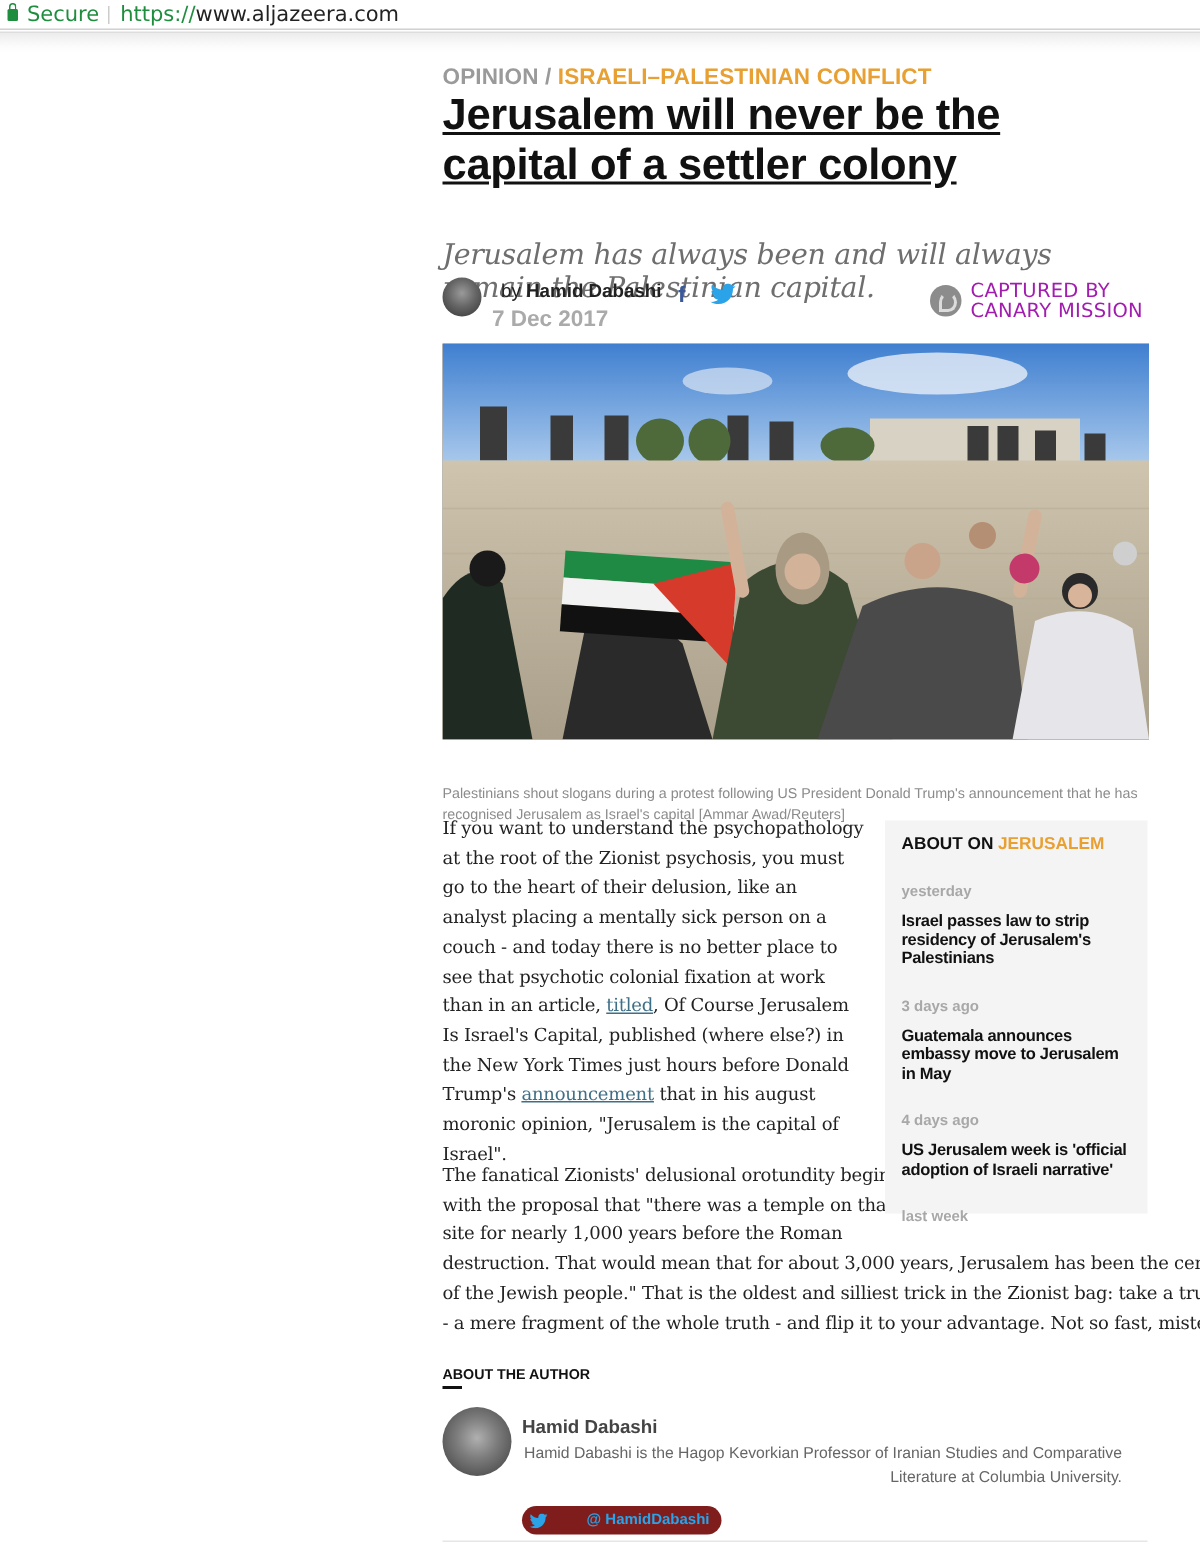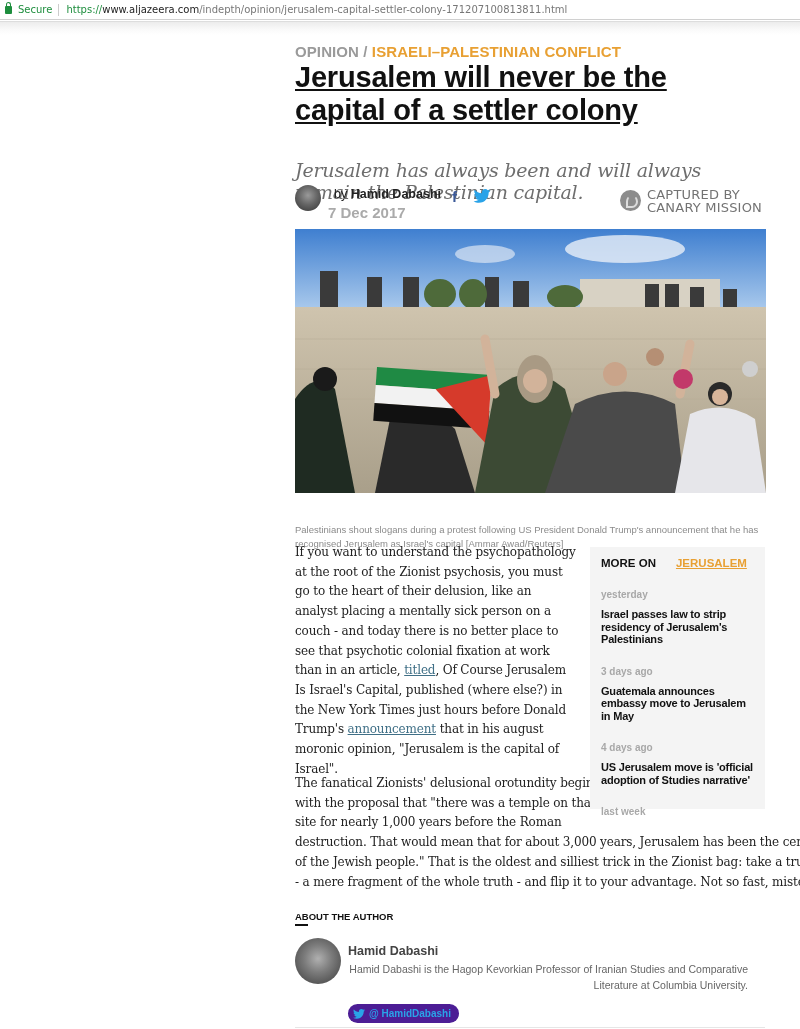--- a/index.html
+++ b/index.html
@@ -3,21 +3,21 @@
   <meta charset="utf-8">
   <style>
     * { box-sizing: border-box; margin: 0; padding: 0; }
     html, body { width: 800px; height: 1029px; overflow: hidden; background: #fff; }
     body { font-family: "Liberation Sans", sans-serif; color: #111; position: relative; }
 
     .addressbar {
       position: absolute; left: 0; top: 0; width: 800px; height: 20px;
       background: #fff; border-bottom: 1px solid #d0d0d0;
       display: flex; align-items: center; padding-left: 5px;
-      font-size: 10px; font-family: "DejaVu Sans", sans-serif;
+      font-size: 14px; font-family: "DejaVu Sans", sans-serif;
     }
     .addressbar .lock { width: 7px; height: 8px; background: #1e8e3e; border-radius: 1px; margin-right: 6px; position: relative; }
     .addressbar .lock::before { content: ""; position: absolute; left: 1px; top: -4px; width: 3px; height: 4px; border: 1px solid #1e8e3e; border-bottom: none; border-radius: 3px 3px 0 0; }
     .addressbar .secure { color: #1e8e3e; margin-right: 6px; }
     .addressbar .sep { width: 1px; height: 12px; background: #ccc; margin-right: 7px; }
     .addressbar .url-host { color: #222; }
     .addressbar .url-scheme { color: #1e8e3e; }
     .addressbar .url-path { color: #777; }
     .page-top-shade { position: absolute; top: 21px; left: 0; width: 800px; height: 14px; background: linear-gradient(#ececec, #fafafa 60%, #fff); border-top: 1px solid #ddd; }
 
@@ -34,61 +34,60 @@
     .byline .avatar { position: absolute; left: 0; top: 0; width: 26px; height: 26px; border-radius: 50%;
       background: radial-gradient(circle at 50% 40%, #9a9a9a 0, #666 45%, #333 100%); }
     .byline .by { position: absolute; left: 39px; top: 2px; font-size: 12.5px; color: #222; }
     .byline .by b { font-weight: bold; }
     .byline .date { position: absolute; left: 33px; top: 19px; font-size: 15px; color: #aaa; font-weight: bold; }
     .byline .fb { position: absolute; left: 157px; top: 3px; color: #3b5998; font-weight: bold; font-size: 15px; font-family: "Liberation Sans", sans-serif; }
     .byline .tw { position: absolute; left: 178px; top: 4px; width: 18px; height: 14px; }
     .canary { position: absolute; left: 620px; top: 188px; width: 150px; height: 30px; }
     .canary .cicon { position: absolute; left: 0; top: 2px; width: 21px; height: 21px; border-radius: 50%; background: #8c8c8c; }
     .canary .cicon::after { content: ""; position: absolute; left: 6px; top: 5px; width: 8px; height: 9px; border: 2px solid #dcdcdc; border-radius: 50% 50% 50% 0; border-top-color: transparent; }
-    .canary .ctext { position: absolute; left: 27px; top: 0; font-size: 13px; line-height: 13px; color: #737373; font-family: "DejaVu Sans", sans-serif; letter-spacing: 0.2px; }
+    .canary .ctext { position: absolute; left: 27px; top: 0; font-size: 13px; line-height: 13px; color: #a21caf; font-family: "DejaVu Sans", sans-serif; letter-spacing: 0.2px; }
 
     .hero { top: 229px; width: 471px; height: 264px; overflow: hidden; background: #7a7466; }
     .hero svg { display: block; }
 
     .caption { top: 499px; font-size: 9.5px; line-height: 14px; color: #8b8b8b; width: 470px; margin-top: 24px; }
 
     .body-text { font-family: "DejaVu Serif", serif; font-size: 12px; line-height: 19.7px; color: #222; letter-spacing: -0.15px; }
     .p1 { top: 543px; width: 282px; }
     .p2 { top: 774px; width: 478px; }
     .body-text a { color: #3f6f86; text-decoration: underline; }
     .p2-line { display: block; white-space: nowrap; }
 
     .sidebar { position: absolute; left: 590px; top: 547px; width: 175px; height: 262px; background: #f4f4f4; padding: 10px 10px 0 11px; }
     .sidebar .sb-title { font-size: 11.5px; font-weight: bold; color: #111; margin-bottom: 11px; }
-    .sidebar .sb-title .sb-topic { color: #e8a033; margin-left: 20px; text-decoration: underline; }
+    .sidebar .sb-title .sb-topic { color: #e8a033; margin-left: 3px; }
     .sb-item { margin-bottom: 8px; }
     .sb-item .sb-head { font-size: 11px; font-weight: bold; line-height: 12.5px; color: #111; letter-spacing: -0.2px; }
     .sb-item .sb-time { font-size: 10px; color: #a8a8a8; font-weight: bold; margin-top: 20px; }
 
     .about-label { top: 911px; font-size: 9.5px; font-weight: bold; color: #111; }
     .about-rule { position: absolute; left: 295px; top: 924px; width: 13px; height: 2px; background: #111; }
     .author-avatar { position: absolute; left: 295px; top: 938px; width: 46px; height: 46px; border-radius: 50%;
       background: radial-gradient(circle at 50% 45%, #b0b0b0 0, #7c7c7c 40%, #3a3a3a 100%); }
     .author-name { position: absolute; left: 348px; top: 944px; font-size: 12.5px; font-weight: bold; color: #444; }
     .author-bio { position: absolute; left: 348px; top: 962px; width: 400px; font-size: 10.5px; line-height: 15.5px; color: #666; text-align: right; }
-    .author-tw { position: absolute; left: 348px; top: 1004px; height: 19px; padding: 0 8px 0 5px; border-radius: 10px; background: #4c1d95; display: flex; align-items: center; }
+    .author-tw { position: absolute; left: 348px; top: 1004px; height: 19px; padding: 0 8px 0 5px; border-radius: 10px; background: #7f1d1d; display: flex; align-items: center; gap: 22px; }
     .author-tw .tw-ic { width: 12px; height: 10px; margin-right: 4px; }
     .author-tw span { font-size: 10px; font-weight: bold; color: #2aa3e8; }
     .bottom-rule { position: absolute; left: 295px; top: 1027px; width: 470px; height: 1px; background: #e6e6e6; }
   </style>
 </head>
 <body>
 
 <div class="addressbar">
   <span class="lock"></span>
   <span class="secure">Secure</span>
   <span class="sep"></span>
   <span class="url-scheme">https://</span>
     <span class="url-host">www.aljazeera.com</span>
-    <span class="url-path">/indepth/opinion/jerusalem-capital-settler-colony-171207100813811.html</span>
 </div>
 <div class="page-top-shade"></div>
 
 <div class="col kicker">
   <span class="k1">OPINION</span><span class="k1"> / </span><span class="k2">ISRAELI–PALESTINIAN CONFLICT</span>
 </div>
 
 <h1 class="col headline">Jerusalem will never be the capital of a settler colony</h1>
 <p class="col standfirst">Jerusalem has always been and will always remain the Palestinian capital.</p>
 
@@ -186,35 +185,35 @@
   <span class="p2-line">The fanatical Zionists' delusional orotundity begins</span>
   <span class="p2-line">with the proposal that "there was a temple on that</span>
   <span class="p2-line">site for nearly 1,000 years before the Roman</span>
   <span class="p2-line">destruction. That would mean that for about 3,000 years, Jerusalem has been the center</span>
   <span class="p2-line">of the Jewish people." That is the oldest and silliest trick in the Zionist bag: take a truism</span>
   <span class="p2-line">- a mere fragment of the whole truth - and flip it to your advantage. Not so fast, mister!</span>
 </p>
 
 <aside class="sidebar">
   <div class="sb-title">
-    <span>MORE ON</span><span class="sb-topic">JERUSALEM</span>
+    <span>ABOUT ON</span><span class="sb-topic">JERUSALEM</span>
   </div>
   <div class="sb-item">
     <div class="sb-time">yesterday</div>
   </div>
   <div class="sb-item">
     <div class="sb-head">Israel passes law to strip residency of Jerusalem's Palestinians</div>
     <div class="sb-time">3 days ago</div>
   </div>
   <div class="sb-item">
     <div class="sb-head">Guatemala announces embassy move to Jerusalem in May</div>
     <div class="sb-time">4 days ago</div>
   </div>
   <div class="sb-item">
-    <div class="sb-head">US Jerusalem move is 'official adoption of Studies narrative'</div>
+    <div class="sb-head">US Jerusalem week is 'official adoption of Israeli narrative'</div>
     <div class="sb-time">last week</div>
   </div>
 </aside>
 
 <div class="col about-label">ABOUT THE AUTHOR</div>
 <div class="about-rule"></div>
 <div class="author-avatar"></div>
 <div class="author-name">Hamid Dabashi</div>
 <div class="author-bio">Hamid Dabashi is the Hagop Kevorkian Professor of Iranian Studies and Comparative Literature at Columbia University.</div>
 <div class="author-tw">

